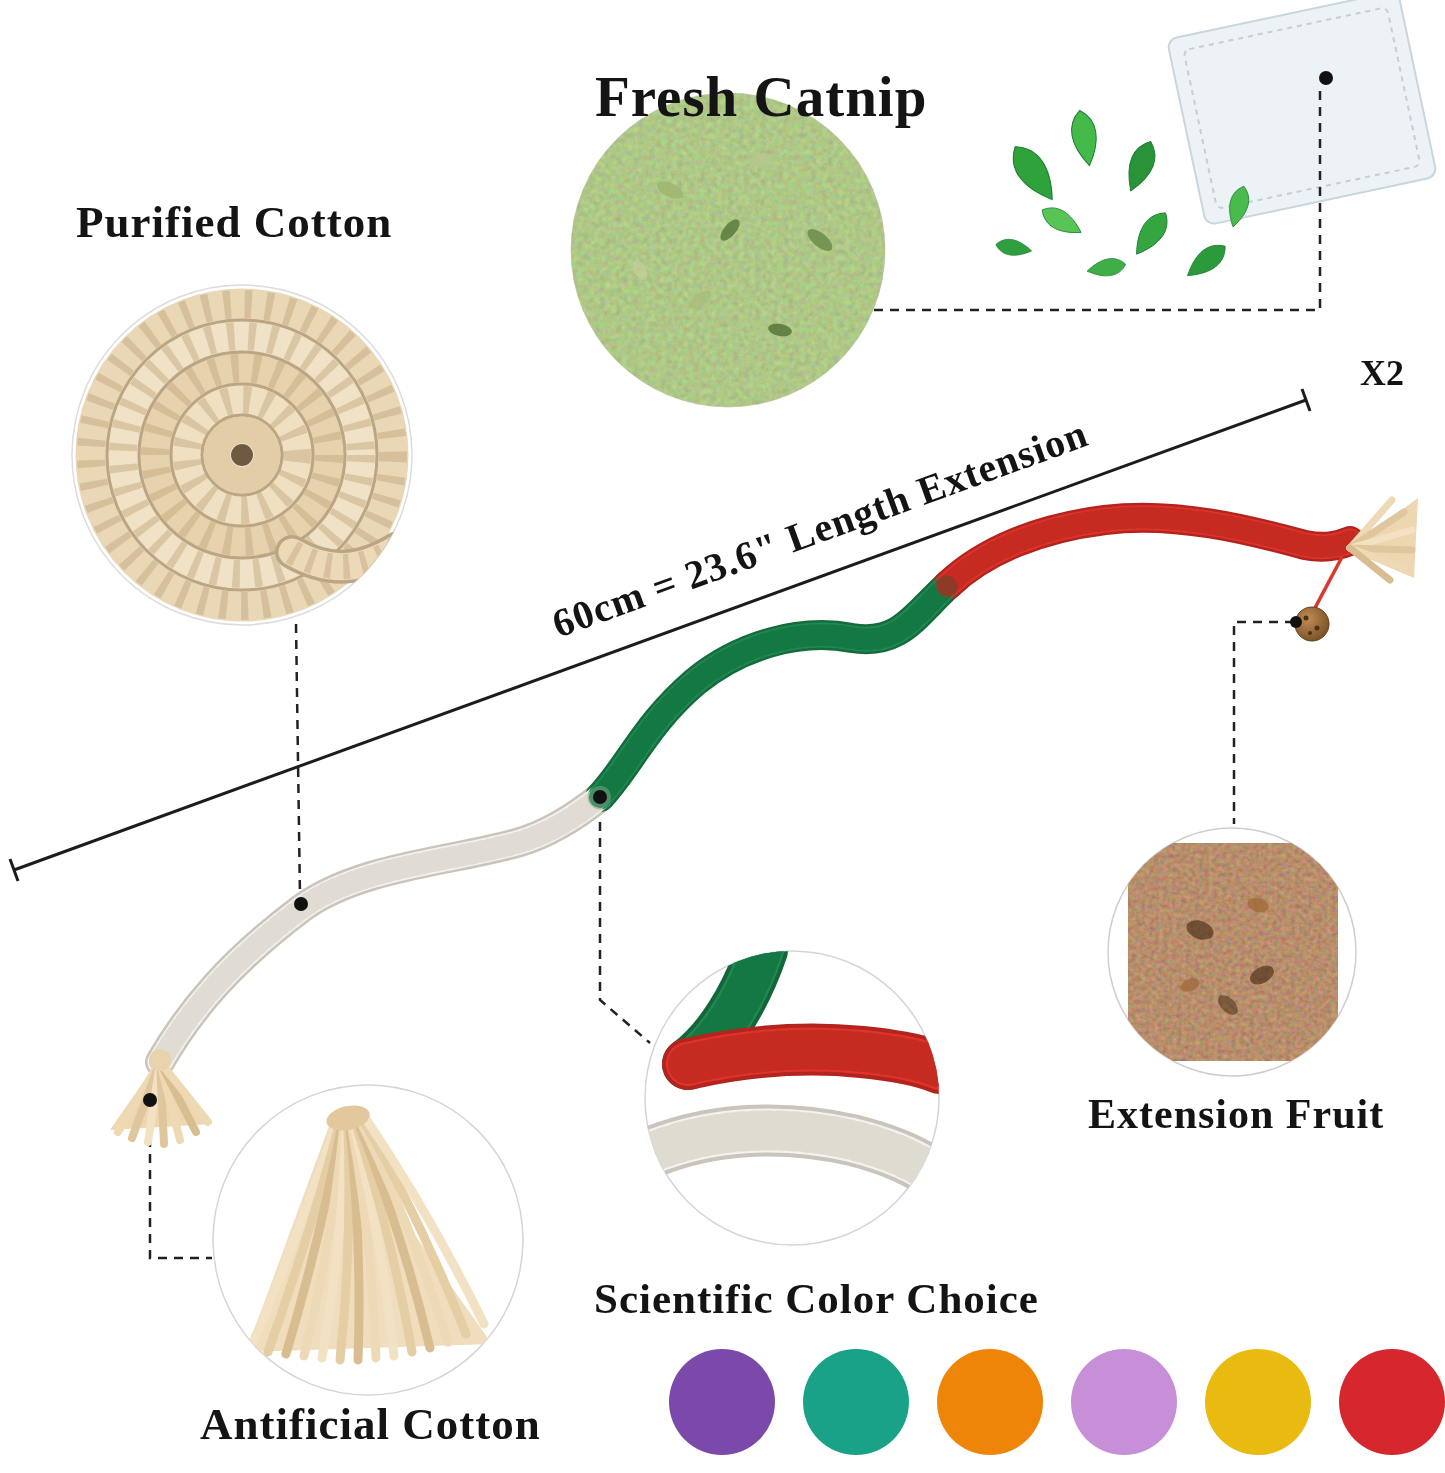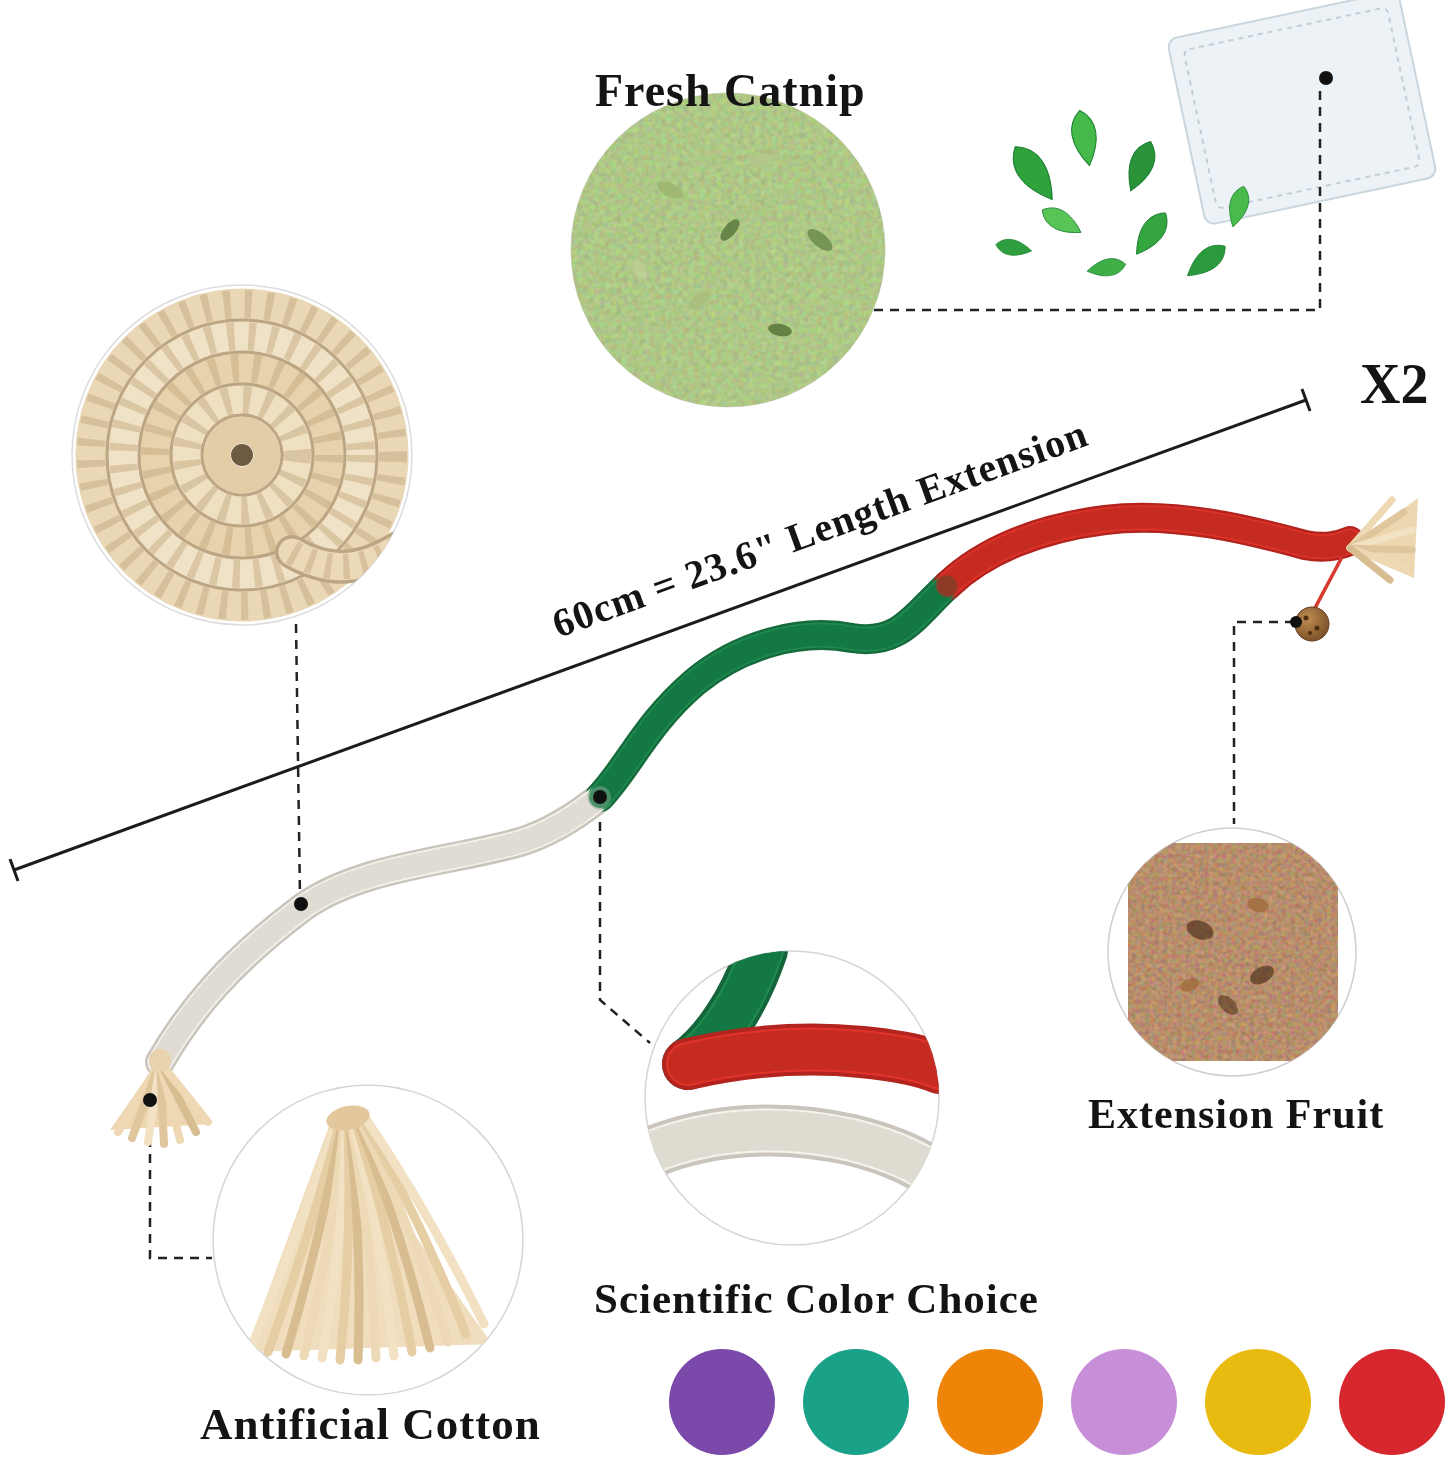--- a/index.html
+++ b/index.html
@@ -5,22 +5,22 @@
   html,body{margin:0;padding:0;background:#fff;}
   #stage{
     position:relative;width:1445px;height:1473px;background:#fff;overflow:hidden;
     font-family:"Liberation Serif", serif;
   }
   .label{
     position:absolute;font-family:"Liberation Serif", serif;font-weight:700;
     color:#141414;white-space:nowrap;letter-spacing:1px;
   }
   #lbl-purified{left:76px;top:196px;font-size:45px;}
-  #lbl-catnip{left:595px;top:64px;font-size:46px;}
-  #lbl-x2{left:1360px;top:352px;font-size:56px;letter-spacing:0;}
+  #lbl-catnip{left:595px;top:64px;font-size:57px;}
+  #lbl-x2{left:1360px;top:352px;font-size:36px;letter-spacing:0;}
   #lbl-length{
     left:470px;top:505px;width:700px;text-align:center;font-size:40px;
     transform:rotate(-20deg);transform-origin:center center;letter-spacing:1px;
   }
   #lbl-silvervine{left:1088px;top:1090px;font-size:42px;}
   #lbl-scientific{left:594px;top:1274px;font-size:43px;}
   #lbl-antificial{left:200px;top:1398px;font-size:45px;}
   .swatch{
     position:absolute;width:106px;height:106px;border-radius:50%;top:1349px;
   }
@@ -233,20 +233,21 @@
         <path d="M358 1122 Q402 1232 430 1348" stroke="#d8bd90"></path>
         <path d="M360 1120 Q412 1226 448 1342" stroke="#eed9b6"></path>
         <path d="M362 1118 Q420 1218 466 1334" stroke="#e5cda4"></path>
         <path d="M364 1116 Q428 1210 484 1324" stroke="#f2e1c2"></path>
       </g>
       <ellipse cx="348" cy="1118" rx="22" ry="12" fill="#e3c89e" transform="rotate(-12 348 1118)"></ellipse>
     </g>
   </g>
 </svg>
 
+<div class="label" id="lbl-purified">Purified Cotton</div>
 <div class="label" id="lbl-catnip">Fresh Catnip</div>
 <div class="label" id="lbl-x2">X2</div>
 <div class="label" id="lbl-length">60cm = 23.6"  Length Extension</div>
 <div class="label" id="lbl-silvervine">Extension Fruit</div>
 <div class="label" id="lbl-antificial">Antificial Cotton</div>
 <div class="label" id="lbl-scientific">Scientific Color Choice</div>
 
 <div class="swatch" style="left: 669px; background: rgb(122, 73, 169);"></div>
 <div class="swatch" style="left: 803px; background: rgb(25, 162, 135);"></div>
 <div class="swatch" style="left: 937px; background: rgb(238, 133, 8);"></div>

